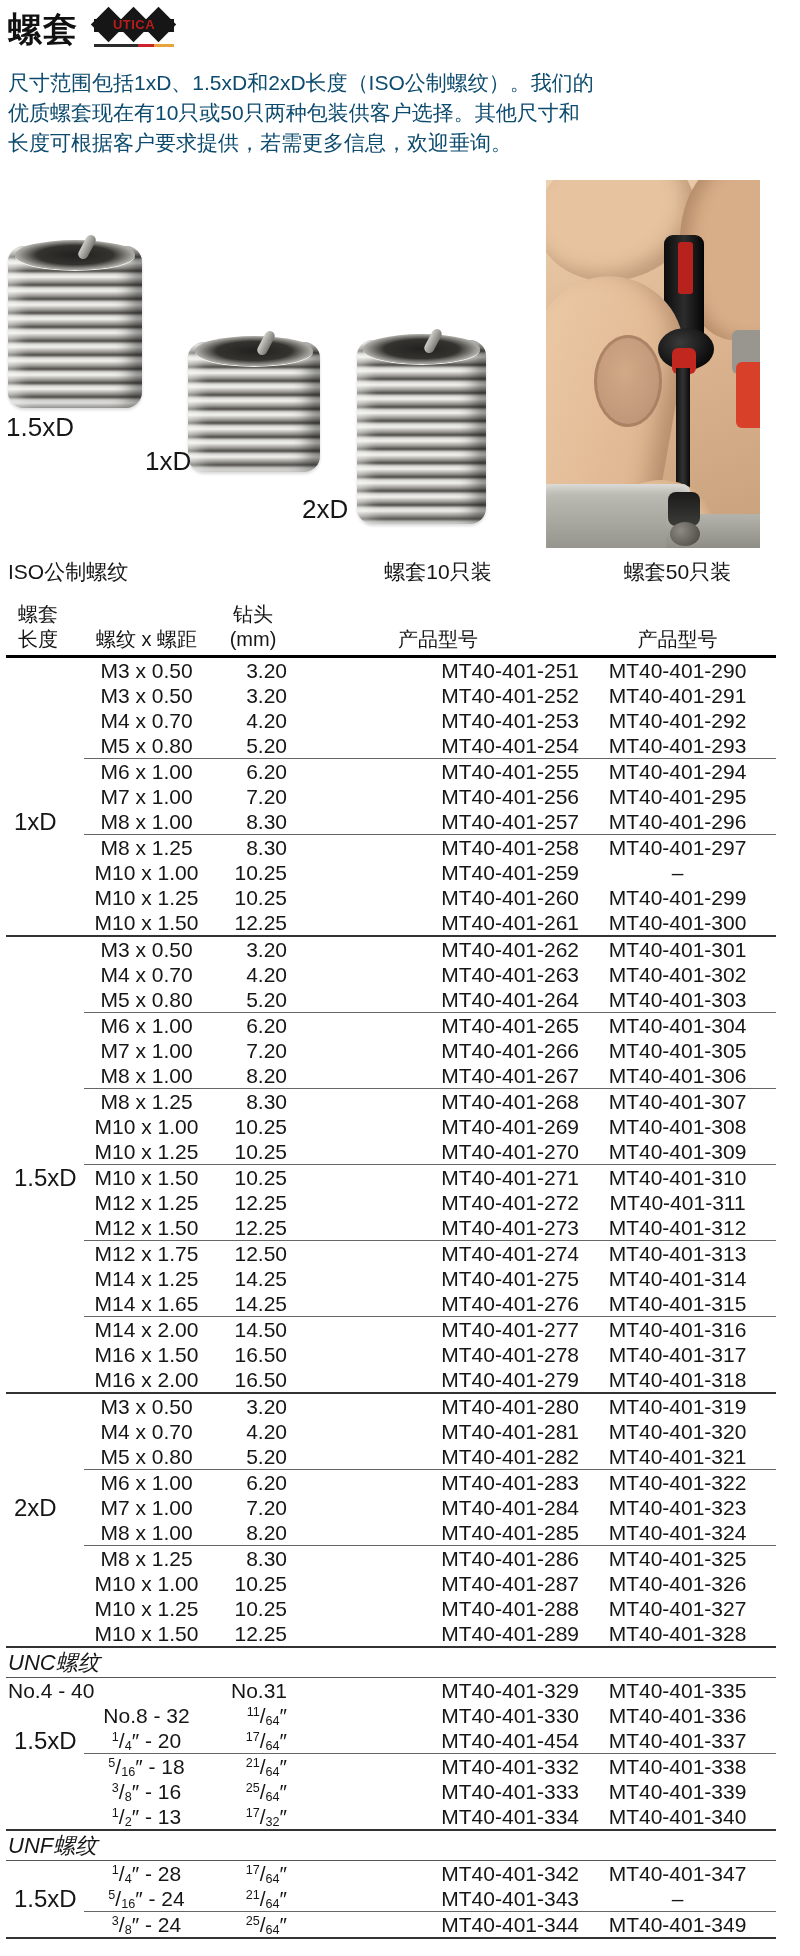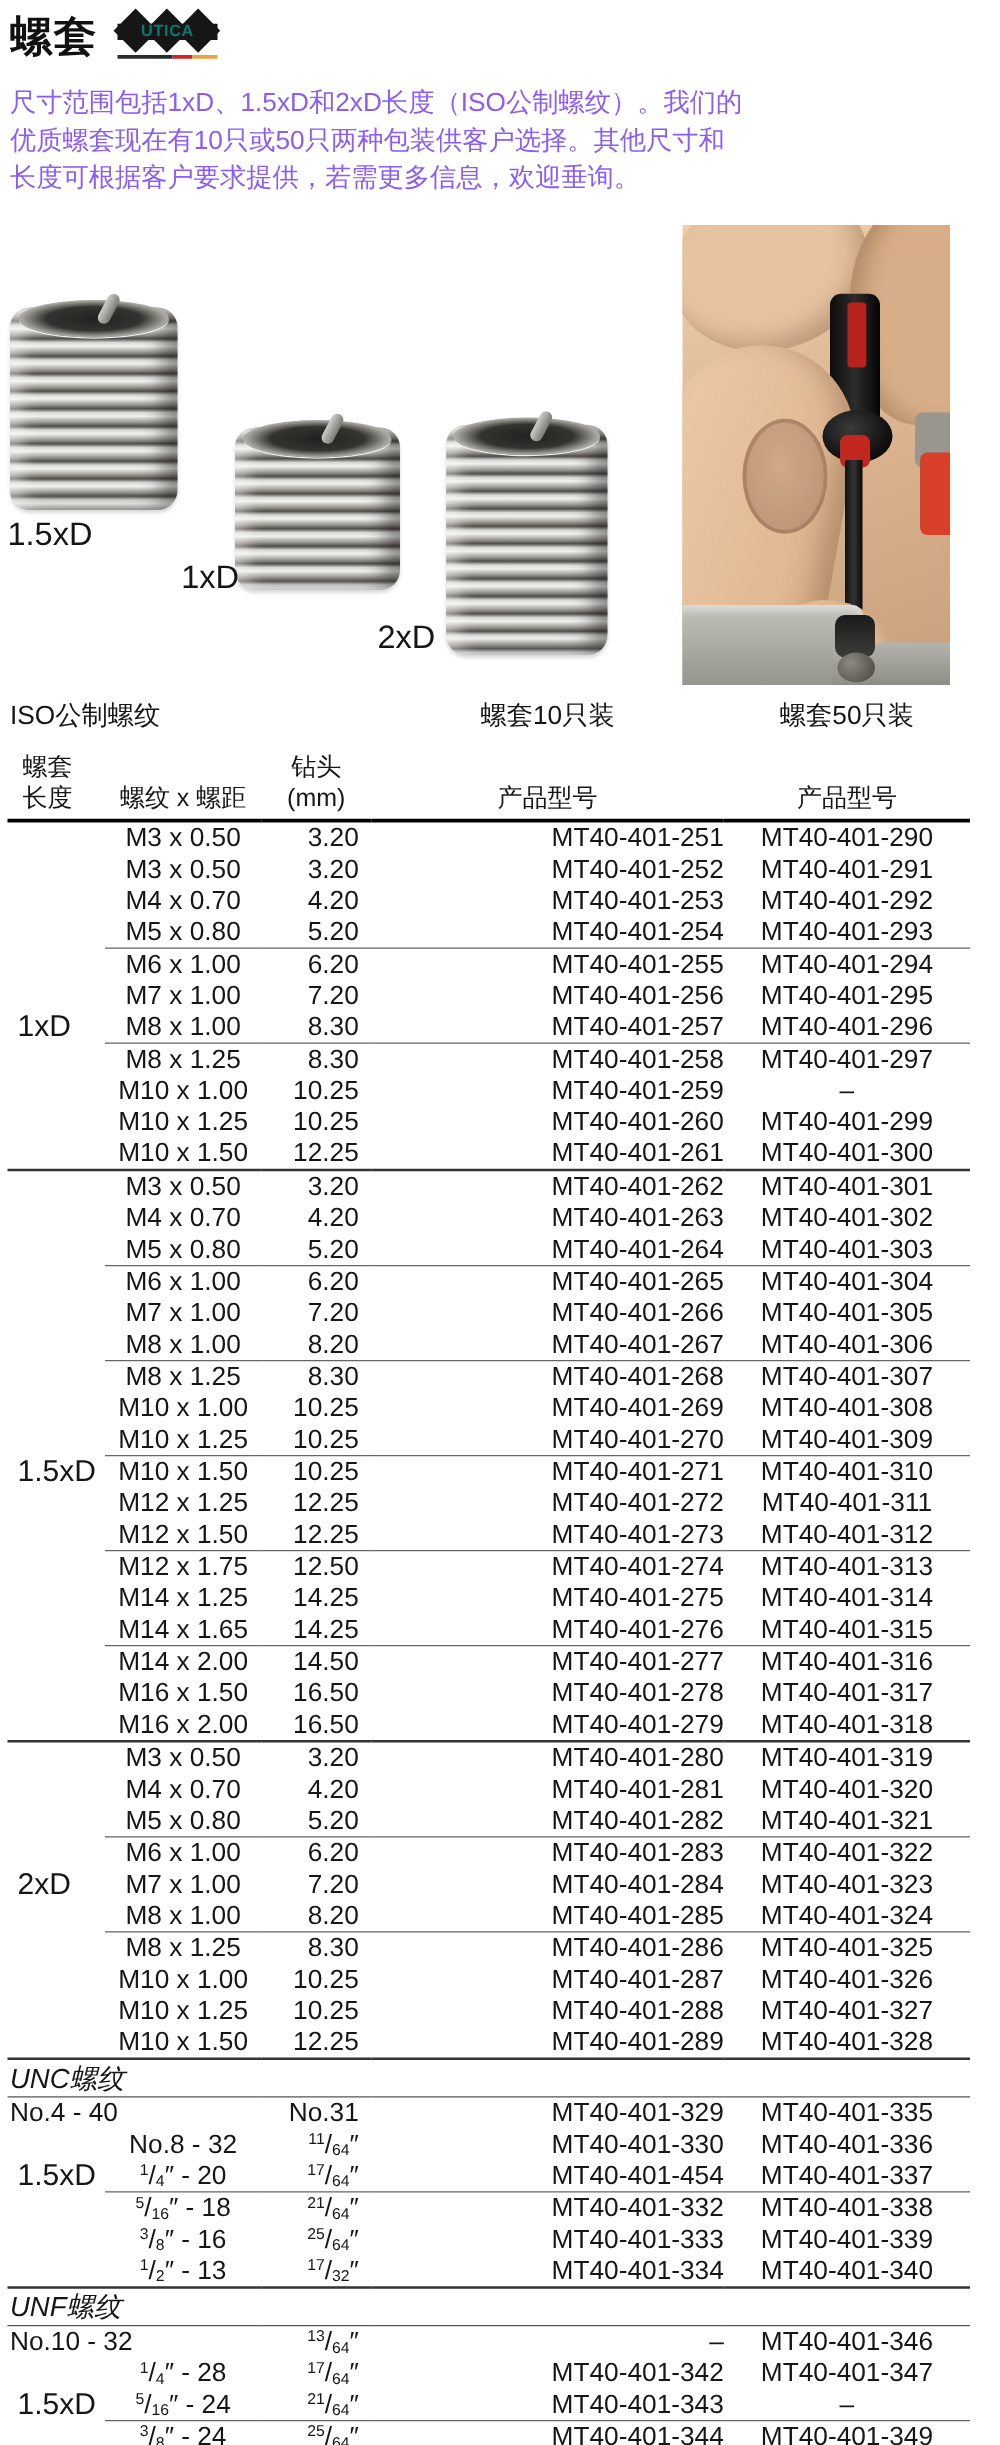--- a/index.html
+++ b/index.html
@@ -8,26 +8,26 @@
     font-family:"Liberation Sans","DejaVu Sans",sans-serif;color:#1f1f1f;
     position:relative;
   }
   
   .page-header{display:flex;align-items:center;gap:16px;padding:6px 0 0 8px;height:48px;}
   .page-title{font-size:34px;font-weight:bold;color:#111;letter-spacing:1px;}
   .logo{position:relative;width:84px;height:40px;display:inline-block;}
   .logo .d{position:absolute;top:2px;width:25px;height:25px;background:#161616;transform:rotate(45deg);}
   .logo .d1{left:2px;} .logo .d2{left:27px;} .logo .d3{left:52px;}
   .logo .band{position:absolute;top:9px;left:0;width:80px;height:13px;background:#161616;}
-  .logo-text{position:absolute;top:7px;left:0;width:80px;text-align:center;color:#0f766e;
+  .logo-text{position:absolute;top:7px;left:0;width:80px;text-align:center;color:#b91c1c;
     font-size:13px;font-weight:bold;letter-spacing:.5px;z-index:2;}
   .logo-underline{position:absolute;left:0;top:34px;width:80px;height:3px;display:flex;}
   .logo-underline i{display:block;height:3px;}
   
-  .intro{margin:14px 0 0 8px;font-size:21px;line-height:30px;color:#8b5cf6;}
+  .intro{margin:14px 0 0 8px;font-size:21px;line-height:30px;color:#0c4a6e;}
   
   .figure{position:relative;height:398px;margin-top:2px;}
   .coil{position:absolute;border-radius:16px;
     background:repeating-linear-gradient(to bottom,#d6d6d2 0px,#f2f2ee 3px,#96948e 8px,#4f4d48 11px,#d6d6d2 14px);
     box-shadow:inset 10px 0 14px rgba(255,255,255,.45), inset -12px 0 16px rgba(0,0,0,.40), 0 2px 3px rgba(0,0,0,.15);}
   .coil::before{content:"";position:absolute;left:5%;right:5%;top:-6px;height:30px;border-radius:50%;
     background:radial-gradient(ellipse at center,#22211f 0%,#35332f 45%,#a8a6a0 68%,#d8d6d0 100%);
     box-shadow:0 1px 0 #eee;}
   .coil::after{content:"";position:absolute;top:-12px;left:55%;width:10px;height:26px;border-radius:6px;
     background:linear-gradient(90deg,#cfcdc7,#7a7872);transform:rotate(28deg);}
@@ -480,26 +480,20 @@
         <td class="len"></td>
         <td class="thread"><sup>1</sup>/<sub>2</sub>″ - 13</td>
         <td class="drill"><sup>17</sup>/<sub>32</sub>″</td>
         <td class="p10">MT40-401-334</td>
         <td class="p50">MT40-401-340</td>
       </tr>
       <tr class="subhead-row">
         <td class="" colspan="5">UNF螺纹</td>
       </tr>
       <tr>
-        <td class="spill" colspan="2">No.10 - 32</td>
-        <td class="drill"><sup>13</sup>/<sub>64</sub>″</td>
-        <td class="p10">–</td>
-        <td class="p50">MT40-401-346</td>
-      </tr>
-      <tr>
         <td class="len"></td>
         <td class="thread"><sup>1</sup>/<sub>4</sub>″ - 28</td>
         <td class="drill"><sup>17</sup>/<sub>64</sub>″</td>
         <td class="p10">MT40-401-342</td>
         <td class="p50">MT40-401-347</td>
       </tr>
       <tr>
         <td class="len">1.5xD</td>
         <td class="thread"><sup>5</sup>/<sub>16</sub>″ - 24</td>
         <td class="drill"><sup>21</sup>/<sub>64</sub>″</td>

